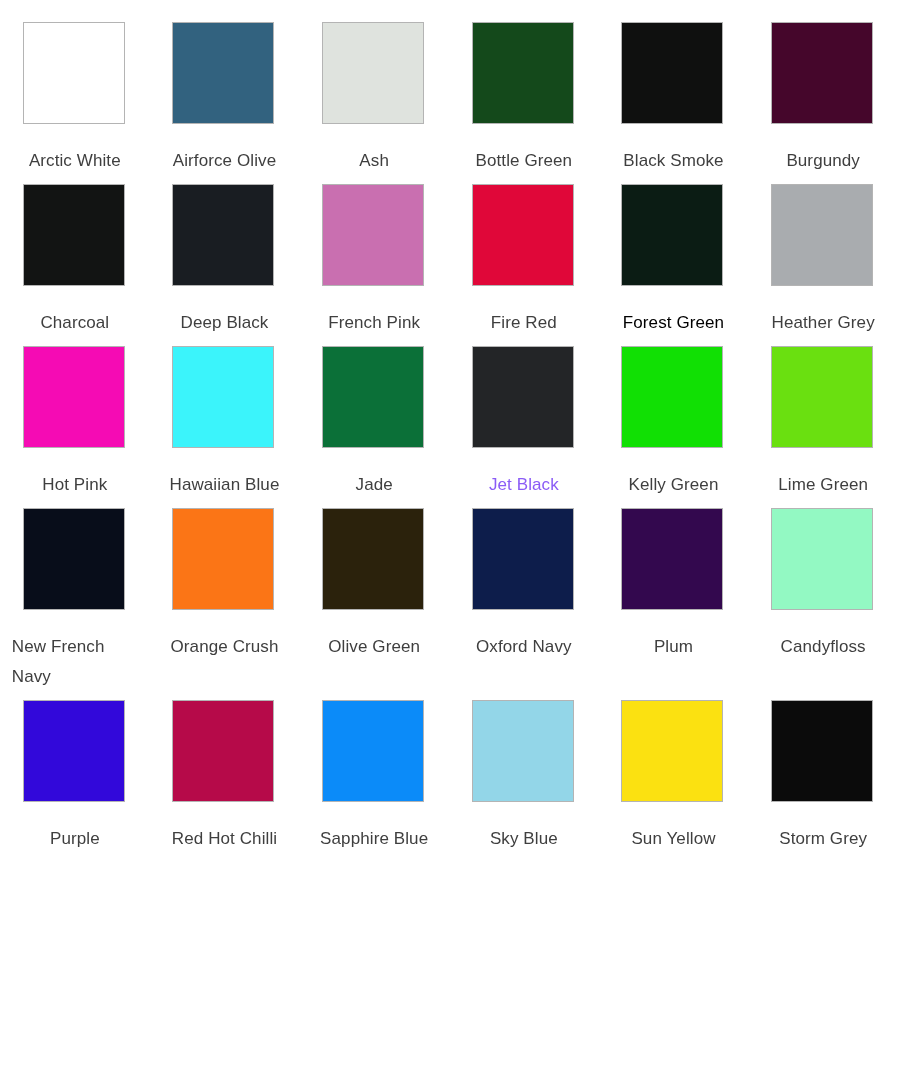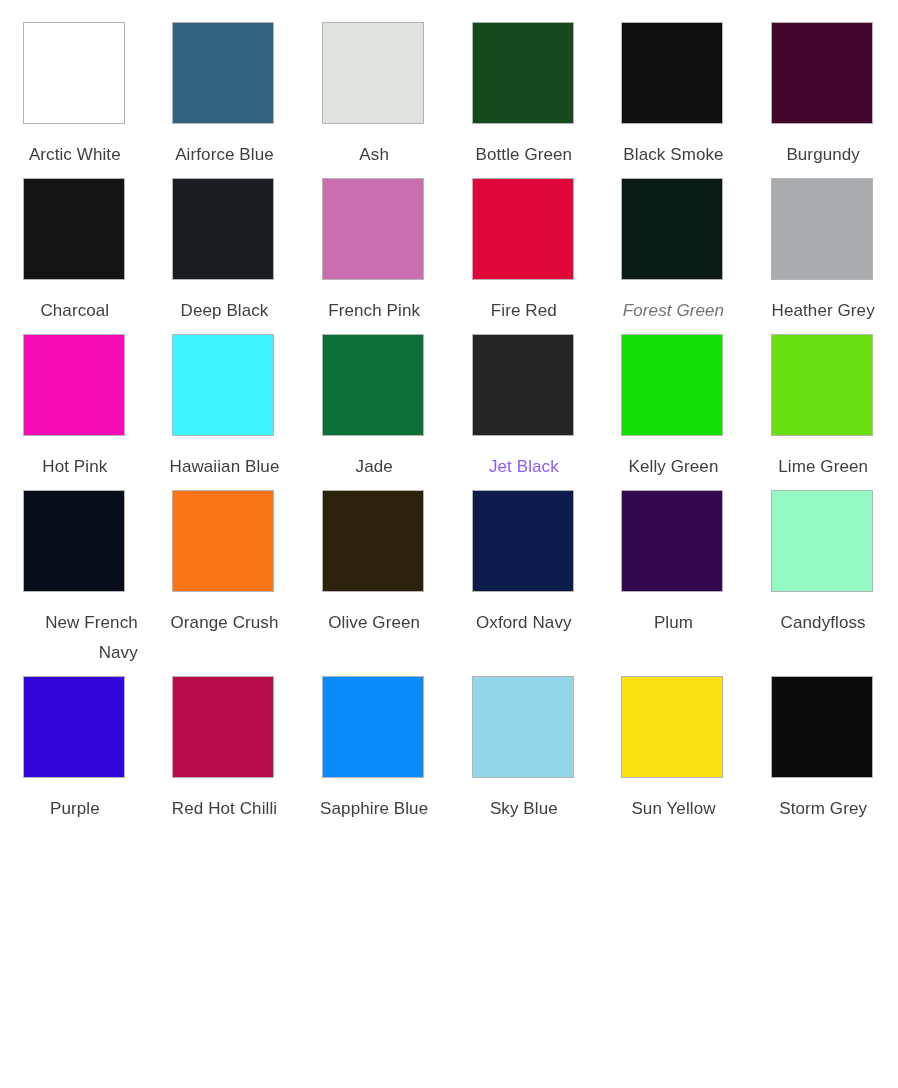--- a/index.html
+++ b/index.html
@@ -42,24 +42,24 @@
 
   .swatch-chip {
     width: 102px;
     height: 102px;
     border: 1px solid #b4b4b4;
     box-sizing: border-box;
     display: block;
   }
 
   .swatch-label {
-    margin-top: 14px;
+    margin-top: 20px;
     font-size: 17px;
     line-height: 30px;
-    text-align: right;
+    text-align: left;
     color: #3f3f3f;
     max-width: 126px;
     letter-spacing: 0.1px;
     font-weight: 400;
   }
 
   
   .swatch-cell { min-height: 146px; }
 </style>
 </head>
@@ -69,21 +69,21 @@
     <div class="swatch-cell">
       <div class="swatch-chip-wrap">
         <div class="swatch-chip" style="background: rgb(255, 255, 255); border-color: rgb(180, 180, 180);"></div>
       </div>
       <div class="swatch-label" style="color: rgb(63, 63, 63);">Arctic White</div>
     </div>
     <div class="swatch-cell">
       <div class="swatch-chip-wrap">
         <div class="swatch-chip" style="background: rgb(50, 98, 127); border-color: rgb(180, 180, 180);"></div>
       </div>
-      <div class="swatch-label" style="color: rgb(63, 63, 63);">Airforce Blue</div>
+      <div class="swatch-label" style="color: rgb(63, 63, 63);">Airforce Olive</div>
     </div>
     <div class="swatch-cell">
       <div class="swatch-chip-wrap">
         <div class="swatch-chip" style="background: rgb(223, 227, 222); border-color: rgb(180, 180, 180);"></div>
       </div>
       <div class="swatch-label" style="color: rgb(63, 63, 63);">Ash</div>
     </div>
     <div class="swatch-cell">
       <div class="swatch-chip-wrap">
         <div class="swatch-chip" style="background: rgb(20, 73, 27); border-color: rgb(180, 180, 180);"></div>
@@ -123,21 +123,21 @@
     <div class="swatch-cell">
       <div class="swatch-chip-wrap">
         <div class="swatch-chip" style="background: rgb(224, 7, 57); border-color: rgb(180, 180, 180);"></div>
       </div>
       <div class="swatch-label" style="color: rgb(63, 63, 63);">Fire Red</div>
     </div>
     <div class="swatch-cell">
       <div class="swatch-chip-wrap">
         <div class="swatch-chip" style="background: rgb(11, 28, 20); border-color: rgb(180, 180, 180);"></div>
       </div>
-      <div class="swatch-label" style="color: #737373; font-style: italic;">Forest Green</div>
+      <div class="swatch-label" style="color: #000000;">Forest Green</div>
     </div>
     <div class="swatch-cell">
       <div class="swatch-chip-wrap">
         <div class="swatch-chip" style="background: rgb(169, 172, 175); border-color: rgb(180, 180, 180);"></div>
       </div>
       <div class="swatch-label" style="color: rgb(63, 63, 63);">Heather Grey</div>
     </div>
     <div class="swatch-cell">
       <div class="swatch-chip-wrap">
         <div class="swatch-chip" style="background: rgb(245, 11, 180); border-color: rgb(180, 180, 180);"></div>

